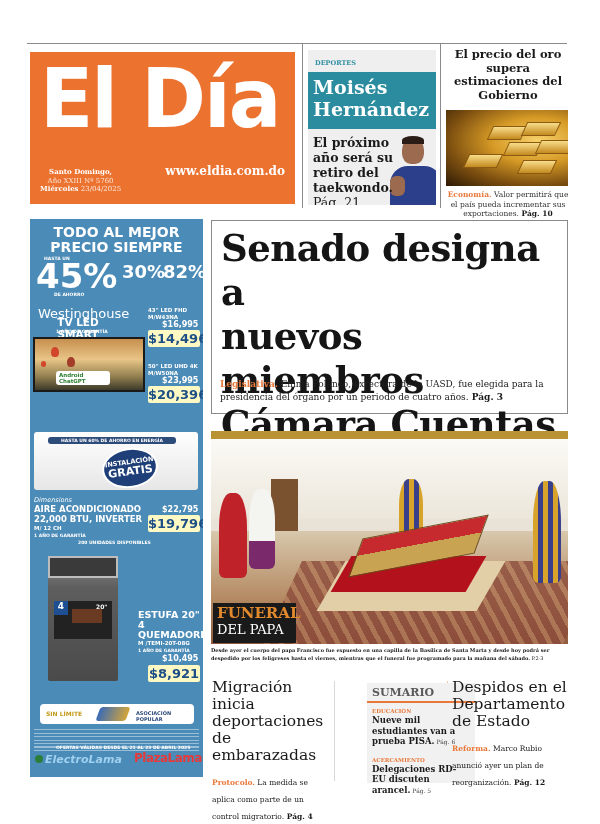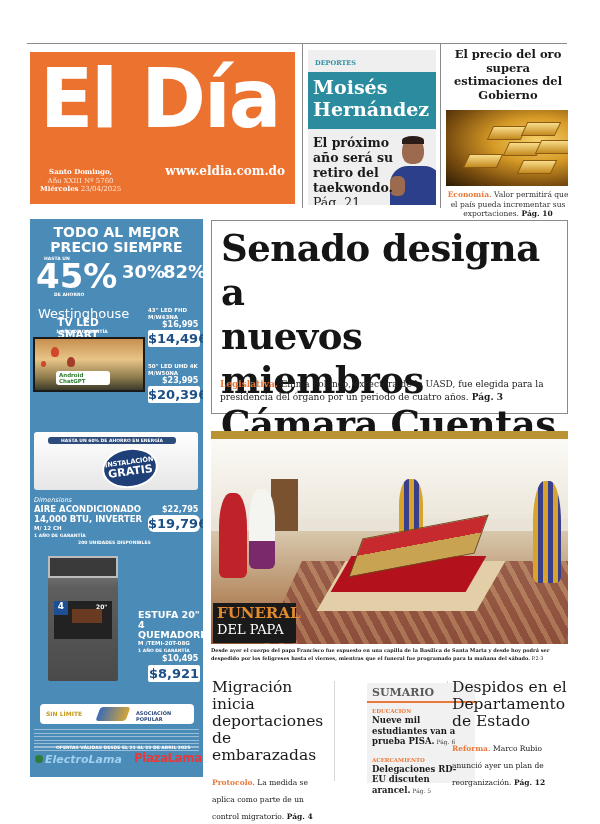--- a/index.html
+++ b/index.html
@@ -43,21 +43,21 @@
   .ad-big { position: absolute; left: 6px; top: 40px; font-weight: bold; font-size: 34px; line-height: 34px; }
   .ad-small { position: absolute; font-size: 4.5px; font-weight: bold; }
   .ad-mid { position: absolute; top: 42px; font-weight: bold; font-size: 18px; }
   .ad-brand { position: absolute; left: 8px; top: 87px; font-size: 13px; width: 80px; text-align: center; }
   .ad-tv { position: absolute; left: 8px; top: 97px; font-size: 10.5px; font-weight: bold; width: 80px; text-align: center; }
   .ad-tvimg { position: absolute; left: 3px; top: 118px; width: 112px; height: 55px; background: linear-gradient(#c78f4f, #e8c587 40%, #8e7c4d 75%, #3c3a2a); border: 2px solid #1a1a1a; }
   .balloon { position: absolute; width: 8px; height: 10px; border-radius: 50% 50% 45% 45%; background: #d2462c; }
   .ad-android { position: absolute; left: 26px; top: 152px; width: 54px; height: 14px; background: #fff; color: #2e7d32; font-size: 5.5px; font-weight: bold; border-radius: 3px; padding: 1px 3px; }
   .ad-spec { position: absolute; left: 118px; font-size: 5.5px; font-weight: bold; line-height: 6.5px; width: 54px; }
   .ad-old { position: absolute; left: 132px; font-size: 8px; font-weight: bold; }
-  .price { position: absolute; left: 118px; width: 52px; height: 17px; background: #ffffff; color: #1d4f86; font-weight: bold; font-size: 13px; text-align: center; line-height: 17px; border-radius: 2px; }
+  .price { position: absolute; left: 118px; width: 52px; height: 17px; background: #fef9c3; color: #1d4f86; font-weight: bold; font-size: 13px; text-align: center; line-height: 17px; border-radius: 2px; }
   .ac { position: absolute; left: 4px; top: 213px; width: 164px; height: 58px; background: linear-gradient(#ffffff, #e6e6e6); border-radius: 3px; }
   .ac-band { position: absolute; left: 18px; top: 218px; width: 128px; height: 7px; background: #2e4c7a; font-size: 4.5px; font-weight: bold; text-align: center; line-height: 7px; border-radius: 3px; }
   .ac-badge { position: absolute; left: 72px; top: 229px; width: 56px; height: 40px; background: #1f3f78; border-radius: 50%; border: 2px solid #fff; font-size: 6.5px; font-weight: bold; text-align: center; padding-top: 8px; line-height: 9px; transform: rotate(-8deg); }
   .ac-badge span { font-size: 11px; display: block; }
   .dim { position: absolute; left: 4px; top: 277px; font-size: 6.5px; font-style: italic; }
   .ac-title { position: absolute; left: 4px; top: 286px; font-size: 8.5px; font-weight: bold; line-height: 9.5px; width: 110px; }
   .ac-sub { position: absolute; left: 4px; top: 306px; font-size: 5.5px; font-weight: bold; }
   .stove { position: absolute; left: 18px; top: 337px; width: 70px; height: 125px; background: linear-gradient(#8d8d8d, #5e5e5e 25%, #4a4a4a); border-radius: 2px; }
   .stove-top { position: absolute; left: 0; top: 0; width: 70px; height: 22px; background: #3a3a3a; border: 2px solid #bcbcbc; }
   .stove-win { position: absolute; left: 6px; top: 45px; width: 58px; height: 38px; background: #222; }
@@ -186,25 +186,25 @@
   <div class="ad-old" style="top:157px;">$23,995</div>
   <div class="price" style="top:167px;">$20,396</div>
 
   <div class="ac"></div>
   <div class="ac-band">HASTA UN 60% DE AHORRO EN ENERGÍA</div>
   <div class="ac-badge">
     <span style="font-size:6.5px;display:inline;">INSTALACIÓN</span>
     <span>GRATIS</span>
   </div>
   <div class="dim">Dimensions</div>
-  <div class="ac-title">AIRE ACONDICIONADO 14,000 BTU, INVERTER</div>
+  <div class="ac-title">AIRE ACONDICIONADO 22,000 BTU, INVERTER</div>
   <div class="ac-sub">M/ 12 CH</div>
   <div class="ad-small" style="left:4px;top:314px;">1 AÑO DE GARANTÍA</div>
   <div class="ad-old" style="top:286px;">$22,795</div>
-  <div class="price" style="top:296px;border-radius:6px;">$19,796</div>
+  <div class="price" style="top:296px;">$19,796</div>
   <div class="ad-small" style="left:48px;top:321px;">200 UNIDADES DISPONIBLES</div>
 
   <div class="stove">
     <div class="stove-top"></div>
     <div class="stove-win">
         <i></i>
       </div>
     <div class="stove-4">4</div>
     <div style="position:absolute;left:48px;top:47px;font-size:6px;font-weight:bold;">20"</div>
   </div>

